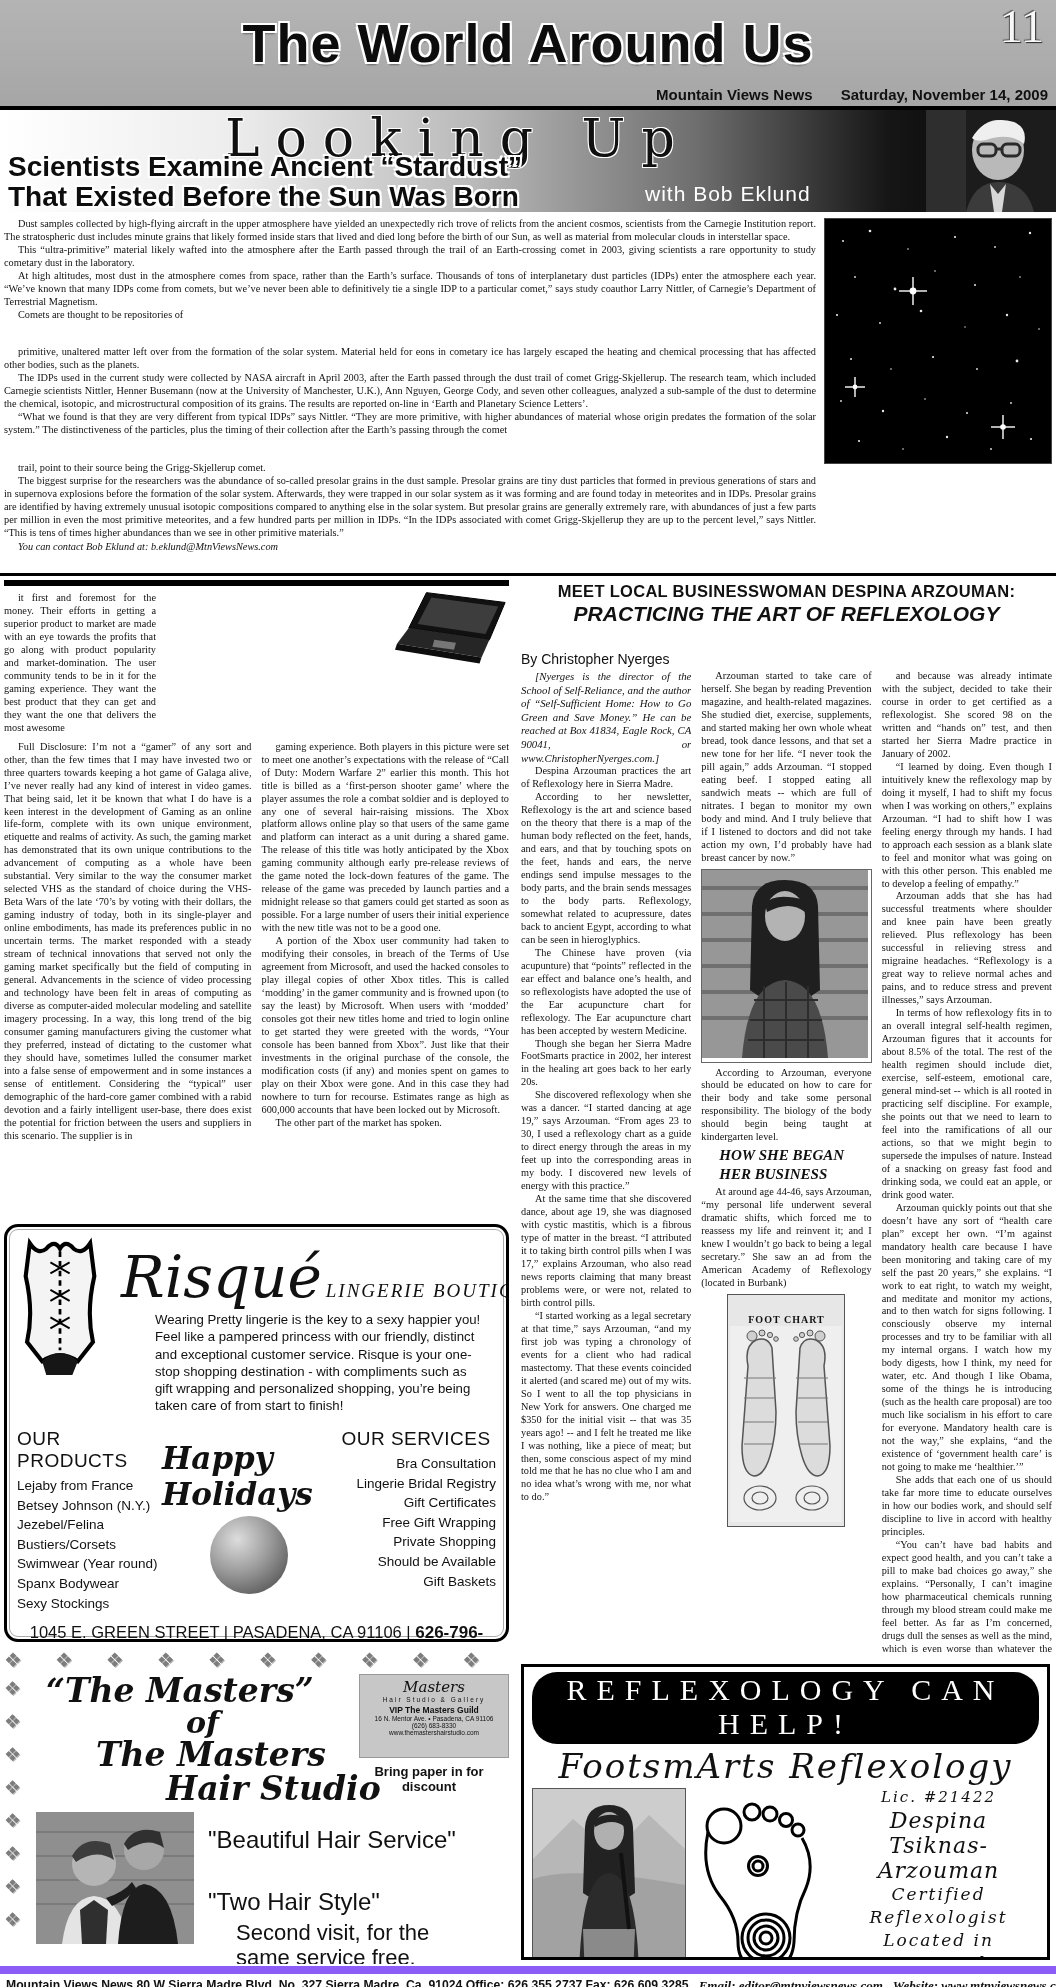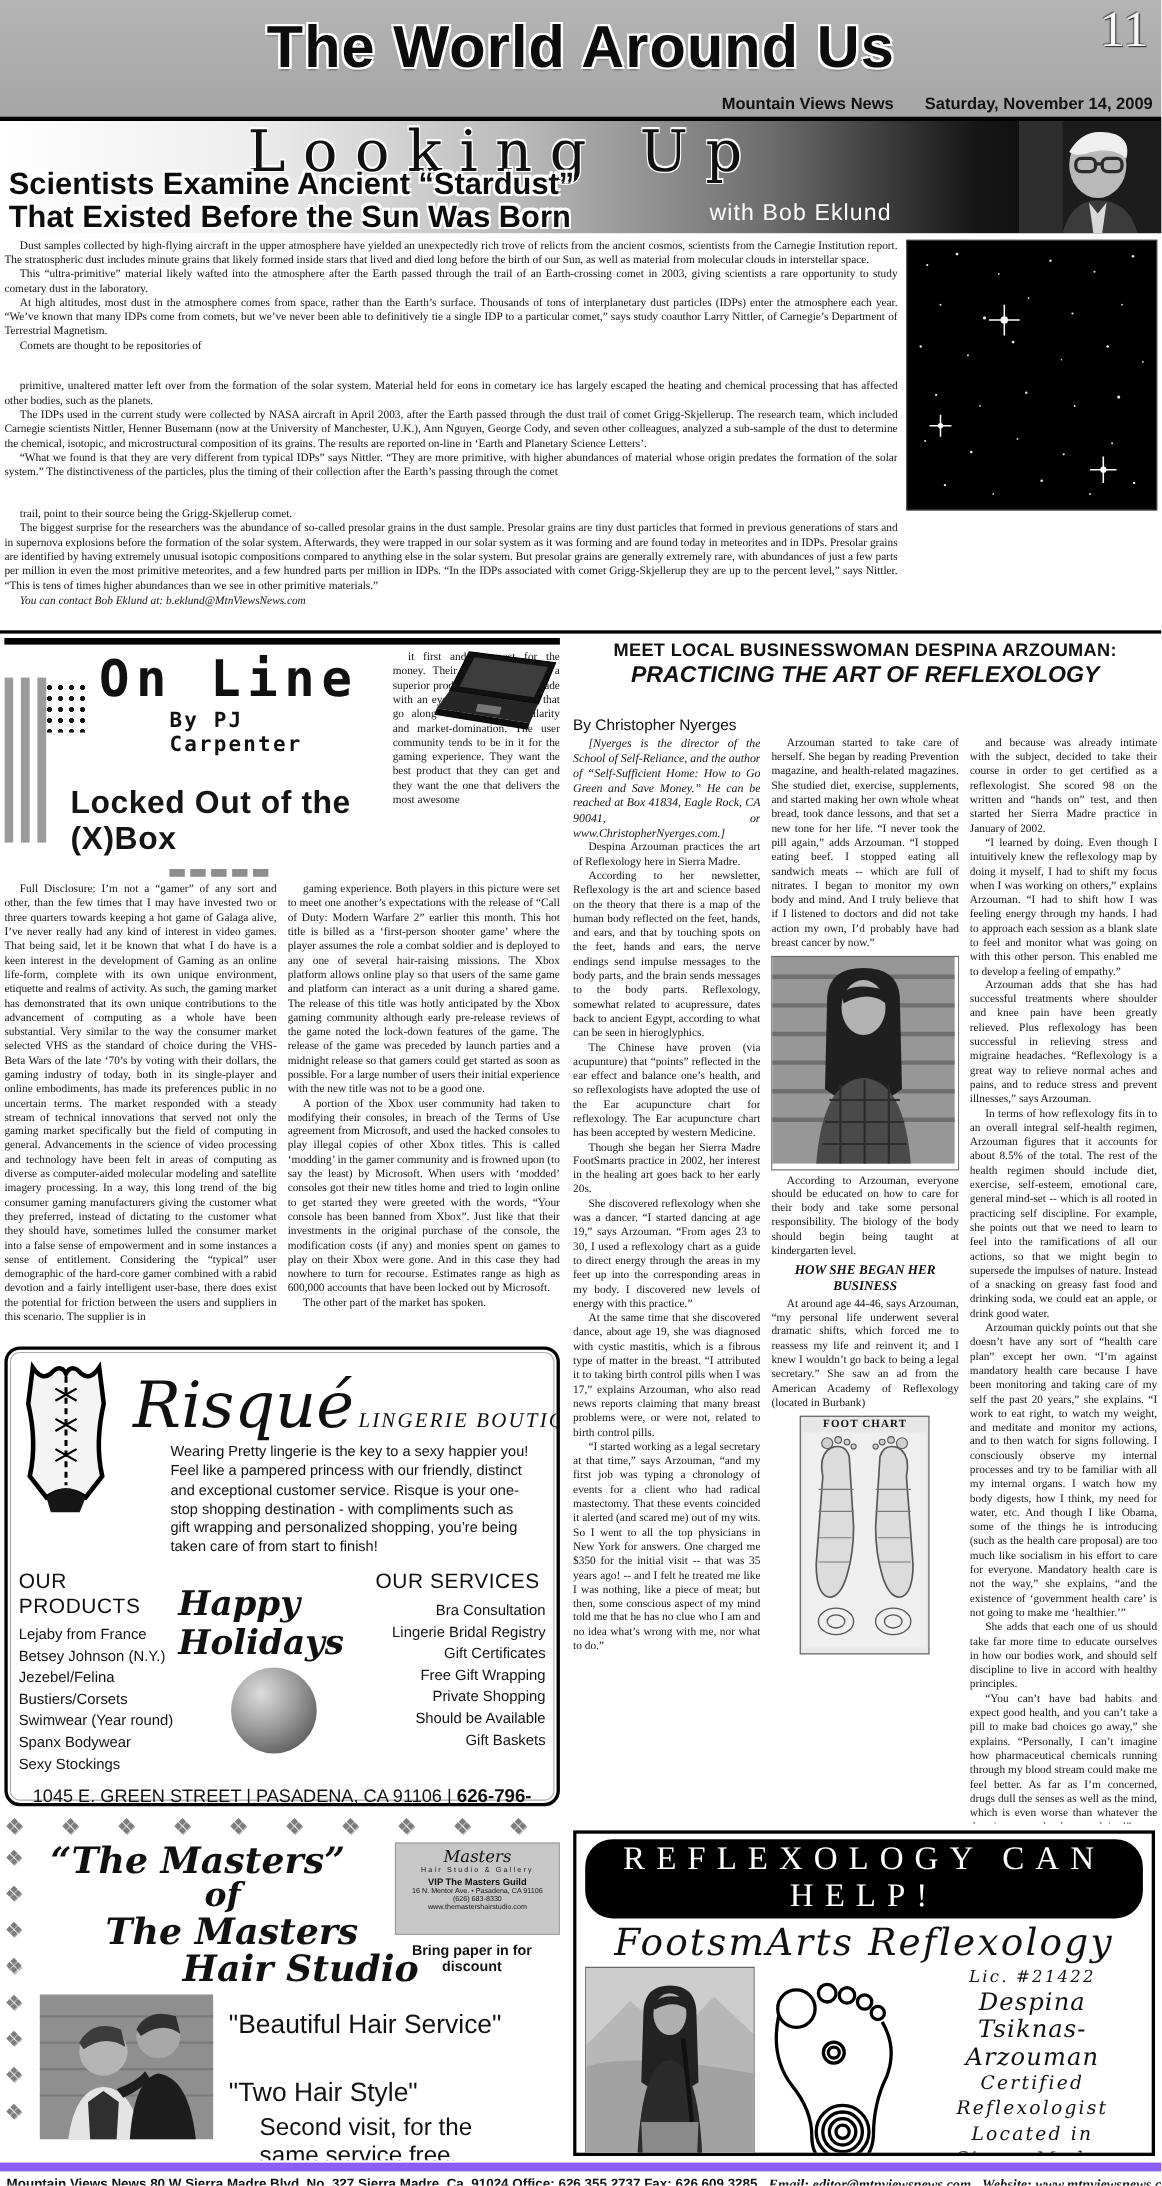--- a/index.html
+++ b/index.html
@@ -127,24 +127,24 @@
   
   .reflex { flex: 1; overflow: hidden; padding-top: 2px; }
   .reflex-h1 { text-align: center; font-family: "Liberation Sans", sans-serif; font-weight: bold;
                font-size: 16.5px; letter-spacing: 0.3px; }
   .reflex-h2 { text-align: center; font-family: "Liberation Sans", sans-serif; font-weight: bold;
                font-style: italic; font-size: 21px; margin-top: 1px; }
   .reflex-by { text-align: left; font-family: "Liberation Sans", sans-serif; font-size: 14px; margin-top: 25px; }
   .reflex-cols { display: grid; grid-template-columns: repeat(3, 1fr); gap: 10px; margin-top: 3px; overflow: hidden; }
   .rcol { overflow: hidden; }
   .note { font-style: italic; font-size: 10.8px; margin-bottom: 2px; }
-  .subhead { font-weight: bold; font-style: italic; font-size: 12px; text-align: center; margin: 2px 0; }
+  .subhead { font-weight: bold; font-style: italic; font-size: 15px; text-align: left; margin: 2px 18px; }
   .photo1 { margin: 4px 0; border: 1px solid #666; }
   .chart-box { width: 118px; margin: 4px auto 0 auto; border: 1px solid #555; background: #e7e7e7; text-align: center; }
-  .chart-label { font-family: "Liberation Serif", serif; font-weight: bold; font-size: 10px; letter-spacing: 1px; padding-top: 1px; }
+  .chart-label { font-family: "Liberation Serif", serif; font-weight: bold; font-size: 10px; letter-spacing: 1px; padding-top: 19px; }
 
   
   .reflex-ad { height: 296px; flex: none; border: 3px solid #000; margin: 6px 2px 4px 0; padding: 5px 8px; overflow: hidden; }
   .ra-banner { background: #000; color: #fff; text-align: center; font-family: "Liberation Serif", serif;
                font-size: 30px; letter-spacing: 10px; padding: 1px 0 3px 0; border-radius: 25px; }
   .ra-title { text-align: center; font-family: "DejaVu Serif", serif; font-style: italic;
               font-size: 34px; letter-spacing: 2px; margin-top: 2px; }
   .ra-row { display: flex; gap: 8px; margin-top: 2px; }
   .ra-photo { flex: none; border: 1px solid #555; }
   .ra-foot-logo { flex: none; margin-top: 4px; }
@@ -269,32 +269,20 @@
   </section>
 
   <div class="rule"></div>
 
   <div class="main">
 
     <div class="left-pane">
 
       <section class="online">
         <div class="online-top">
-          <div class="online-logo">
-            <div class="logo-bars">
-                <i></i>
-                <i></i>
-                <i></i>
-              </div>
-            <div class="logo-dots"></div>
-            <div class="online-title">On Line</div>
-            <div class="online-by">By PJ Carpenter</div>
-            <div class="online-headline">Locked Out of the (X)Box</div>
-            <div class="deco-dash"></div>
-          </div>
           <div class="laptop">
             <svg width="118" height="84" viewBox="0 0 120 84">
               <polygon points="32,4 112,14 96,52 14,40" fill="#111" stroke="#000"></polygon>
               <polygon points="37,9 105,18 92,46 23,36" fill="#3d3d3d"></polygon>
               <polygon points="14,40 96,52 88,70 2,56" fill="#262626"></polygon>
               <polygon points="40,52 62,55 60,62 38,59" fill="#777"></polygon>
               <polygon points="2,56 88,70 86,76 0,62" fill="#0e0e0e"></polygon>
             </svg>
           </div>
           <div class="online-intro news">

